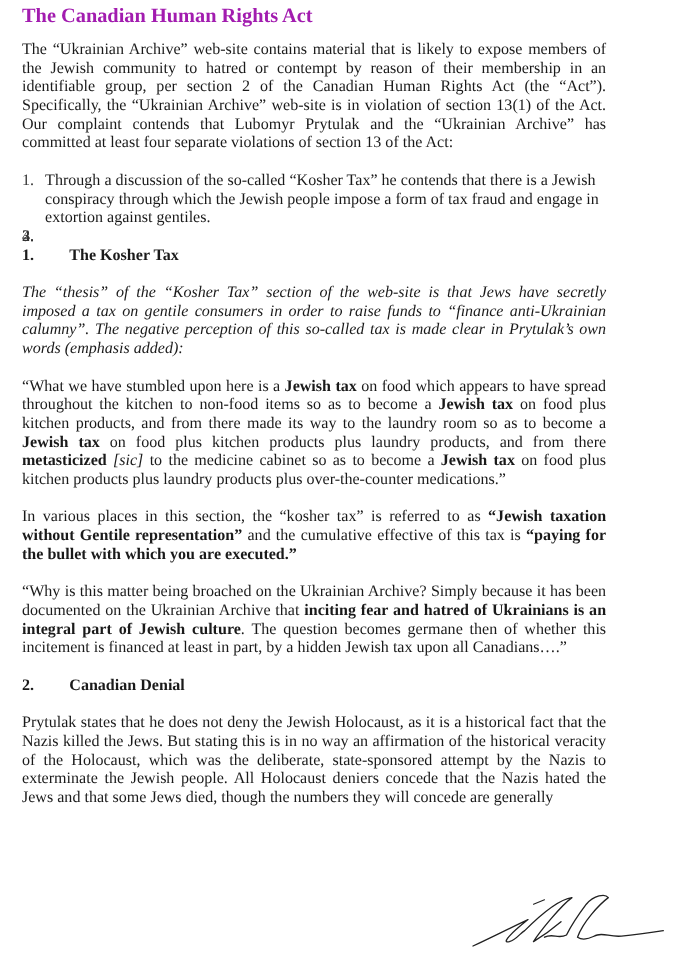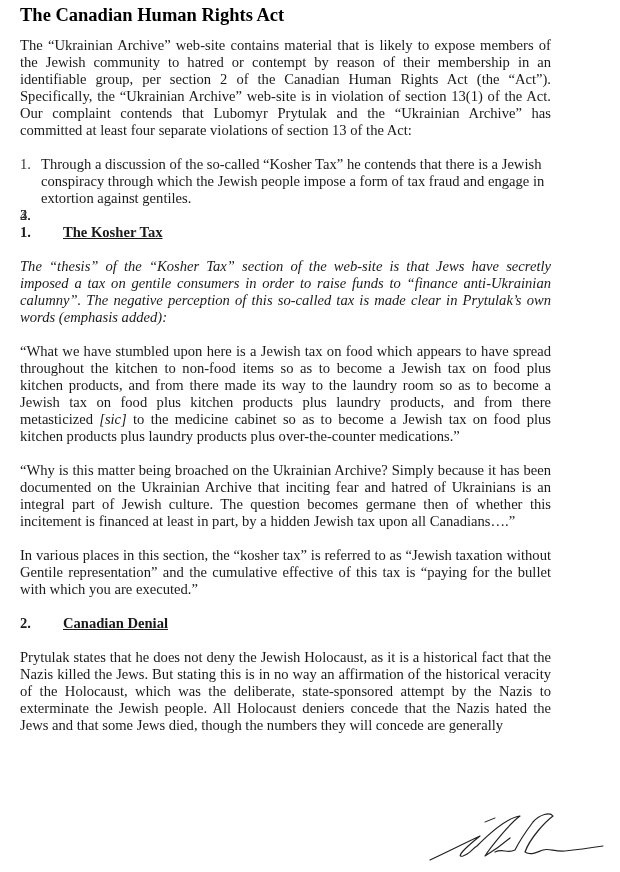--- a/index.html
+++ b/index.html
@@ -21,21 +21,21 @@
       top: 4px;
       width: 531px;
       font-size: 14.6px;
       line-height: 17px;
     }
     .doc-title {
       font-weight: bold;
       font-size: 18.5px;
       line-height: 22px;
       margin: 0 0 11px 0;
-      color: #000000;
+      color: #a21caf;
     }
     p {
       margin: 0;
       text-align: justify;
     }
     .para { margin-bottom: 17px; }
     .u { }
     ol.violations {
       list-style: none;
       padding: 0;
@@ -55,25 +55,24 @@
     .section-heading {
       font-weight: bold;
       margin: 0 0 17px 0;
       display: flex;
     }
     .section-heading .sec-num {
       width: 43px;
       display: inline-block;
     }
     .section-heading .sec-title {
-      text-decoration: underline;
       text-align: center;
     }
     .italic { font-style: italic; }
-    b { font-weight: normal; }
+    b { font-weight: bold; }
     .signature {
       position: absolute;
       left: 425px;
       top: 808px;
       width: 180px;
       height: 60px;
     }
   </style>
 </head>
 <body>
@@ -104,23 +103,23 @@
 
   <div class="section-heading">
     <span class="sec-num">1.</span>
     <span class="sec-title">The Kosher Tax</span>
   </div>
 
   <p class="para italic">The “thesis” of the “Kosher Tax” section of the web-site is that Jews have secretly imposed a tax on gentile consumers in order to raise funds to “finance anti-Ukrainian calumny”. The negative perception of this so-called tax is made clear in Prytulak’s own words (emphasis added):</p>
 
   <p class="para"><span>“What we have stumbled upon here is a </span><b>Jewish tax</b><span> on food which appears to have spread throughout the kitchen to non-food items so as to become a </span><b>Jewish tax</b><span> on food plus kitchen products, and from there made its way to the laundry room so as to become a </span><b>Jewish tax</b><span> on food plus kitchen products plus laundry products, and from there </span><b>metasticized</b><i> [sic]</i><span> to the medicine cabinet so as to become a </span><b>Jewish tax</b><span> on food plus kitchen products plus laundry products plus over-the-counter medications.”</span></p>
 
+  <p class="para"><span>In various places in this section, the “kosher tax” is referred to as </span><b>“Jewish taxation without Gentile representation”</b><span> and the cumulative effective of this tax is </span><b>“paying for the bullet with which you are executed.”</b></p>
+
   <p class="para"><span>“Why is this matter being broached on the Ukrainian Archive? Simply because it has been documented on the Ukrainian Archive that </span><b>inciting fear and hatred of Ukrainians is an integral part of Jewish culture</b><span>. The question becomes germane then of whether this incitement is financed at least in part, by a hidden Jewish tax upon all Canadians….”</span></p>
-
-  <p class="para"><span>In various places in this section, the “kosher tax” is referred to as </span><b>“Jewish taxation without Gentile representation”</b><span> and the cumulative effective of this tax is </span><b>“paying for the bullet with which you are executed.”</b></p>
 
   <div class="section-heading">
     <span class="sec-num">2.</span>
     <span class="sec-title">Canadian Denial</span>
   </div>
 
   <p>Prytulak states that he does not deny the Jewish Holocaust, as it is a historical fact that the Nazis killed the Jews. But stating this is in no way an affirmation of the historical veracity of the Holocaust, which was the deliberate, state-sponsored attempt by the Nazis to exterminate the Jewish people. All Holocaust deniers concede that the Nazis hated the Jews and that some Jews died, though the numbers they will concede are generally</p>
 </div>
 
 <svg class="signature" viewBox="0 0 180 60">

